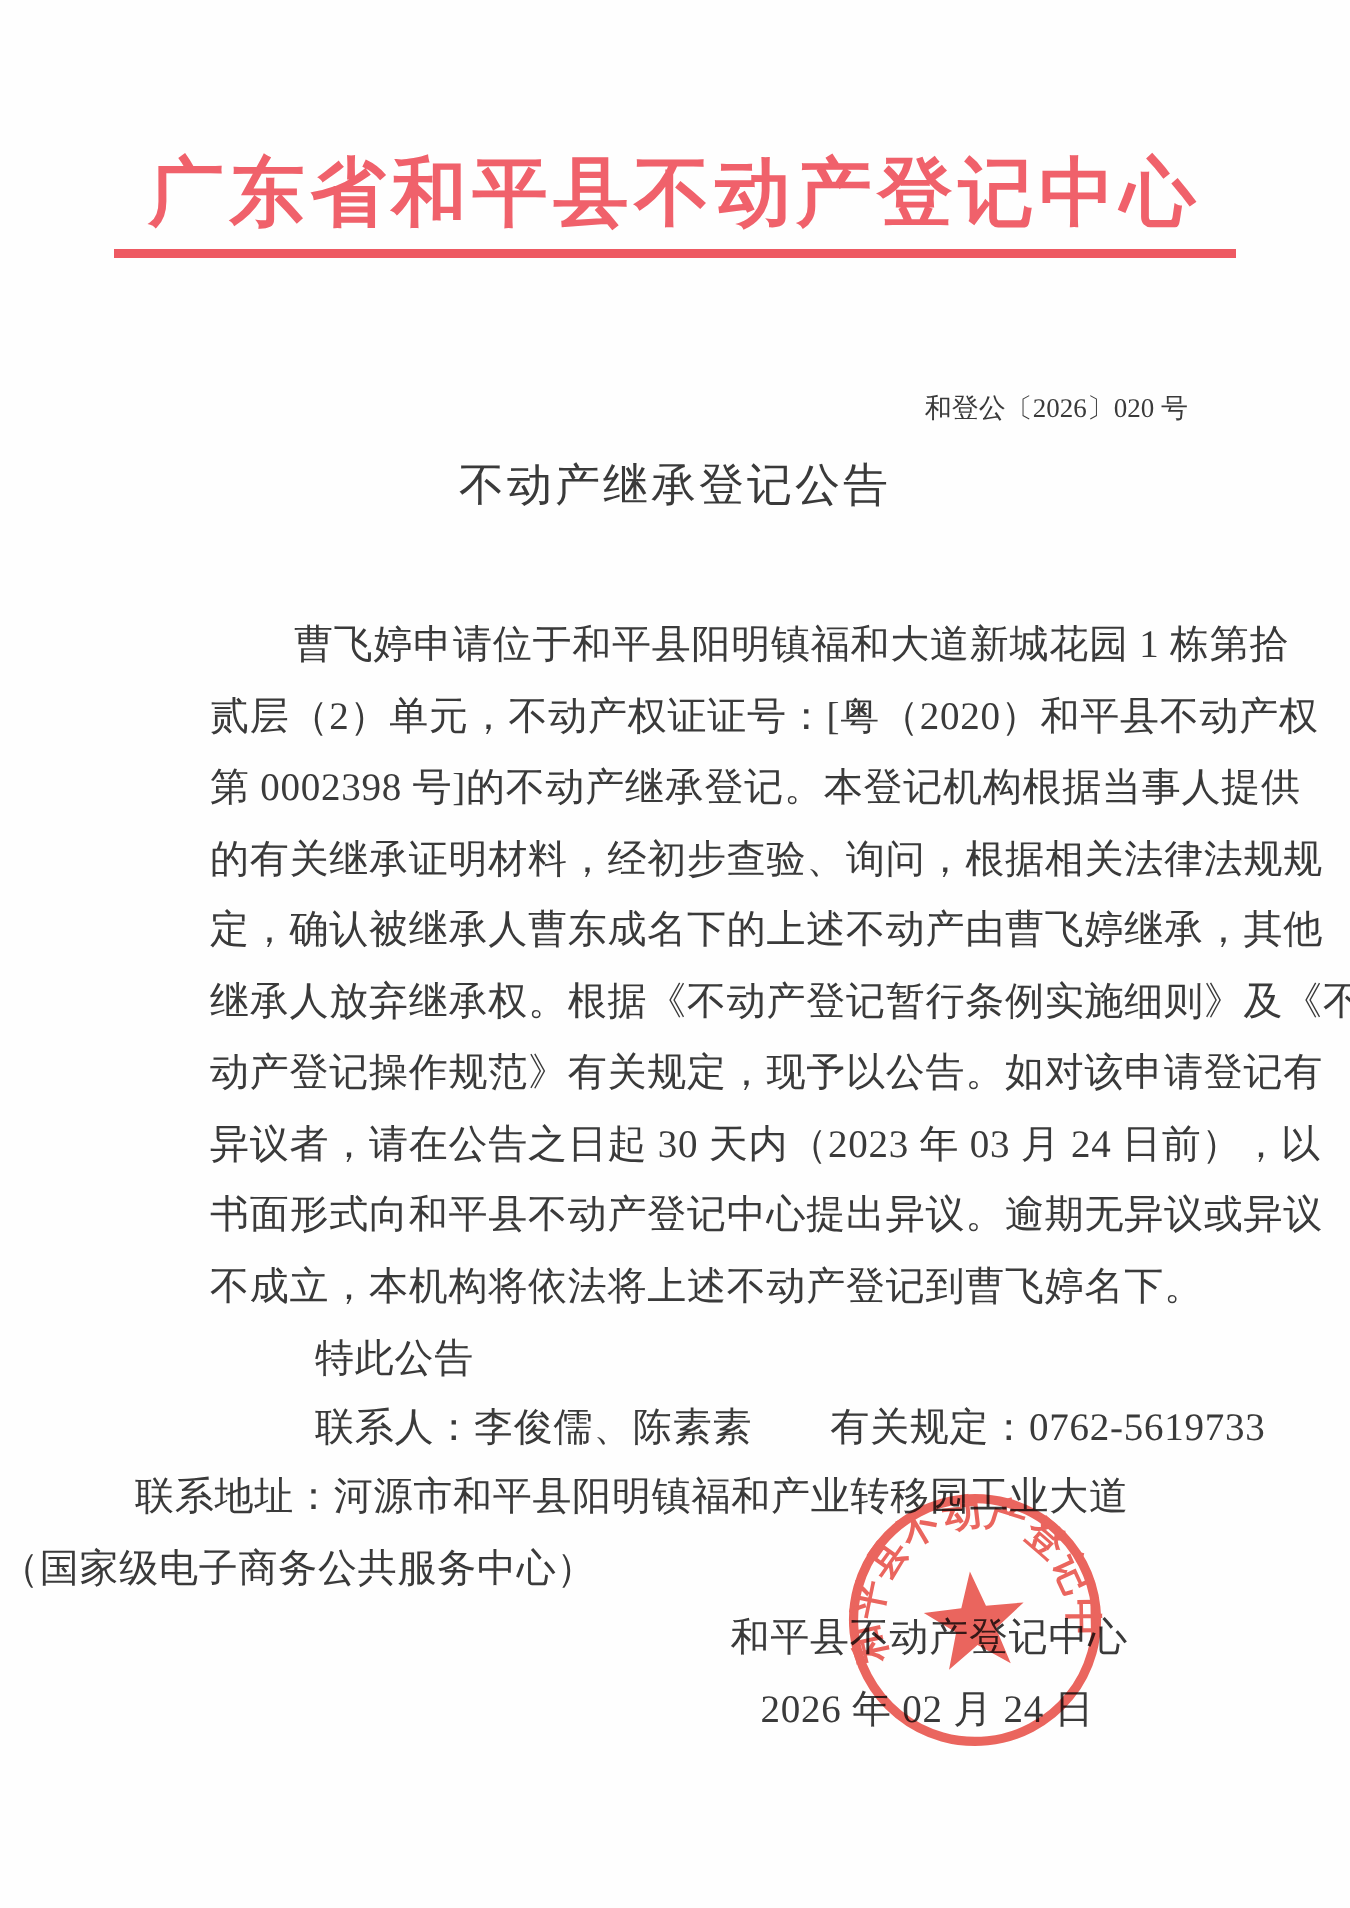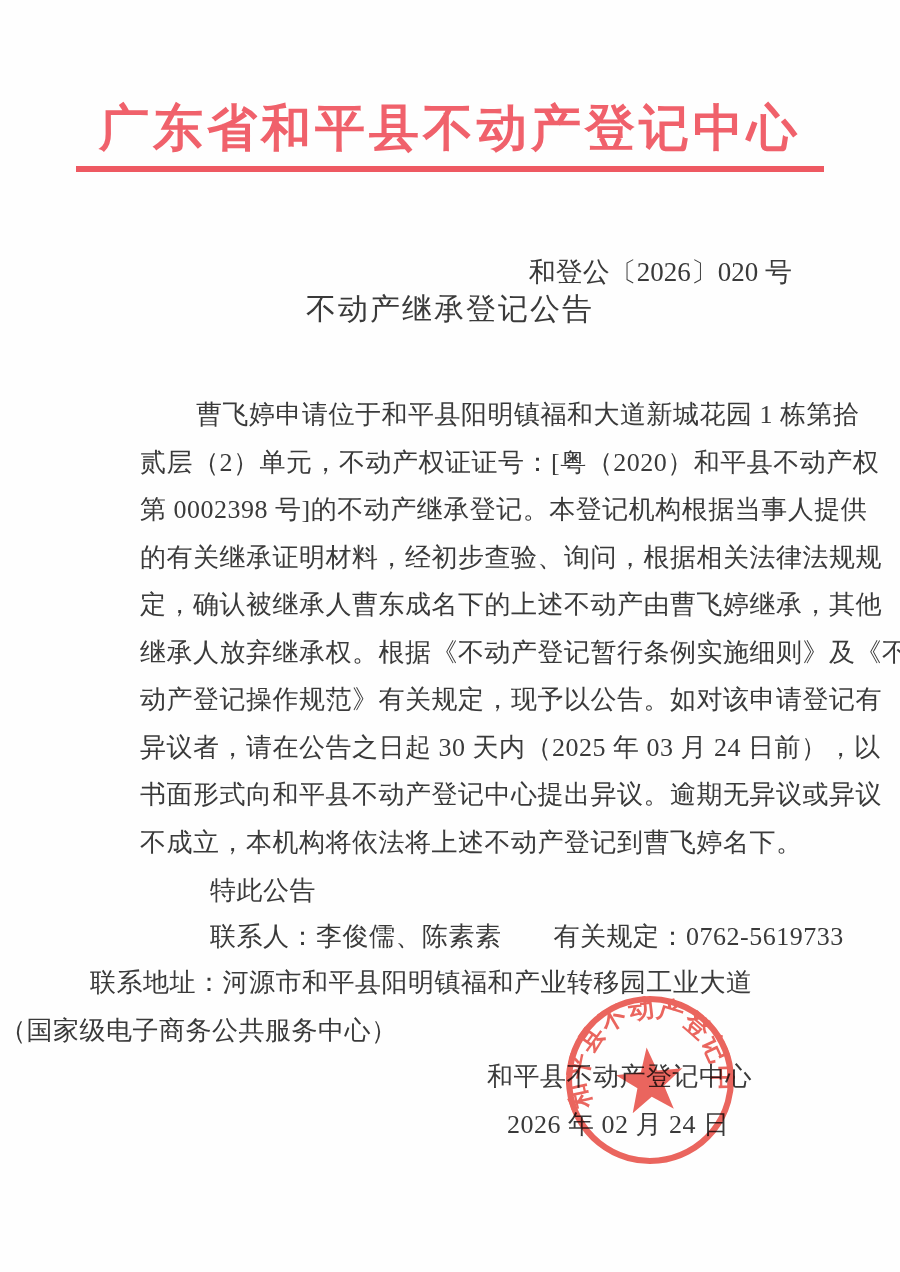--- a/index.html
+++ b/index.html
@@ -31,26 +31,26 @@
   .header-rule{
     width:748px;
     height:6px;
     margin:6px auto 0 auto;
     background:var(--red-rule);
   }
   .doc-number{
     margin-top:86px;
     padding-right:108px;
     text-align:right;
-    font-size:27px;
+    font-size:18px;
     line-height:28px;
     white-space:nowrap;
   }
   .notice-title{
-    margin-top:4px;
+    margin-top:19px;
     text-align:center;
     font-size:30px;
     letter-spacing:2px;
     line-height:38px;
     white-space:nowrap;
   }
   .body-block{
     margin:63px 80px 0 140px;
   }
   .body-line{
@@ -112,21 +112,21 @@
   <div class="notice-title">不动产继承登记公告</div>
 
   <div class="body-block">
     <div class="body-line first">曹飞婷申请位于和平县阳明镇福和大道新城花园 1 栋第拾</div>
     <div class="body-line">贰层（2）单元，不动产权证证号：[粤（2020）和平县不动产权</div>
     <div class="body-line">第 0002398 号]的不动产继承登记。本登记机构根据当事人提供</div>
     <div class="body-line">的有关继承证明材料，经初步查验、询问，根据相关法律法规规</div>
     <div class="body-line">定，确认被继承人曹东成名下的上述不动产由曹飞婷继承，其他</div>
     <div class="body-line">继承人放弃继承权。根据《不动产登记暂行条例实施细则》及《不</div>
     <div class="body-line">动产登记操作规范》有关规定，现予以公告。如对该申请登记有</div>
-    <div class="body-line">异议者，请在公告之日起 30 天内（2025 年 03 月 24 日前），以</div>
+    <div class="body-line">异议者，请在公告之日起 30 天内（2023 年 03 月 24 日前），以</div>
     <div class="body-line">书面形式向和平县不动产登记中心提出异议。逾期无异议或异议</div>
     <div class="body-line">不成立，本机构将依法将上述不动产登记到曹飞婷名下。</div>
   </div>
 
   <div class="footer-block">
     <div class="footer-line closing-line">特此公告</div>
 
     <div class="footer-line contact-line">
       <span>联系人：</span><span>李俊儒、陈素素</span><span class="phone-label">有关规定：</span><span>0762-5619733</span>
     </div>

